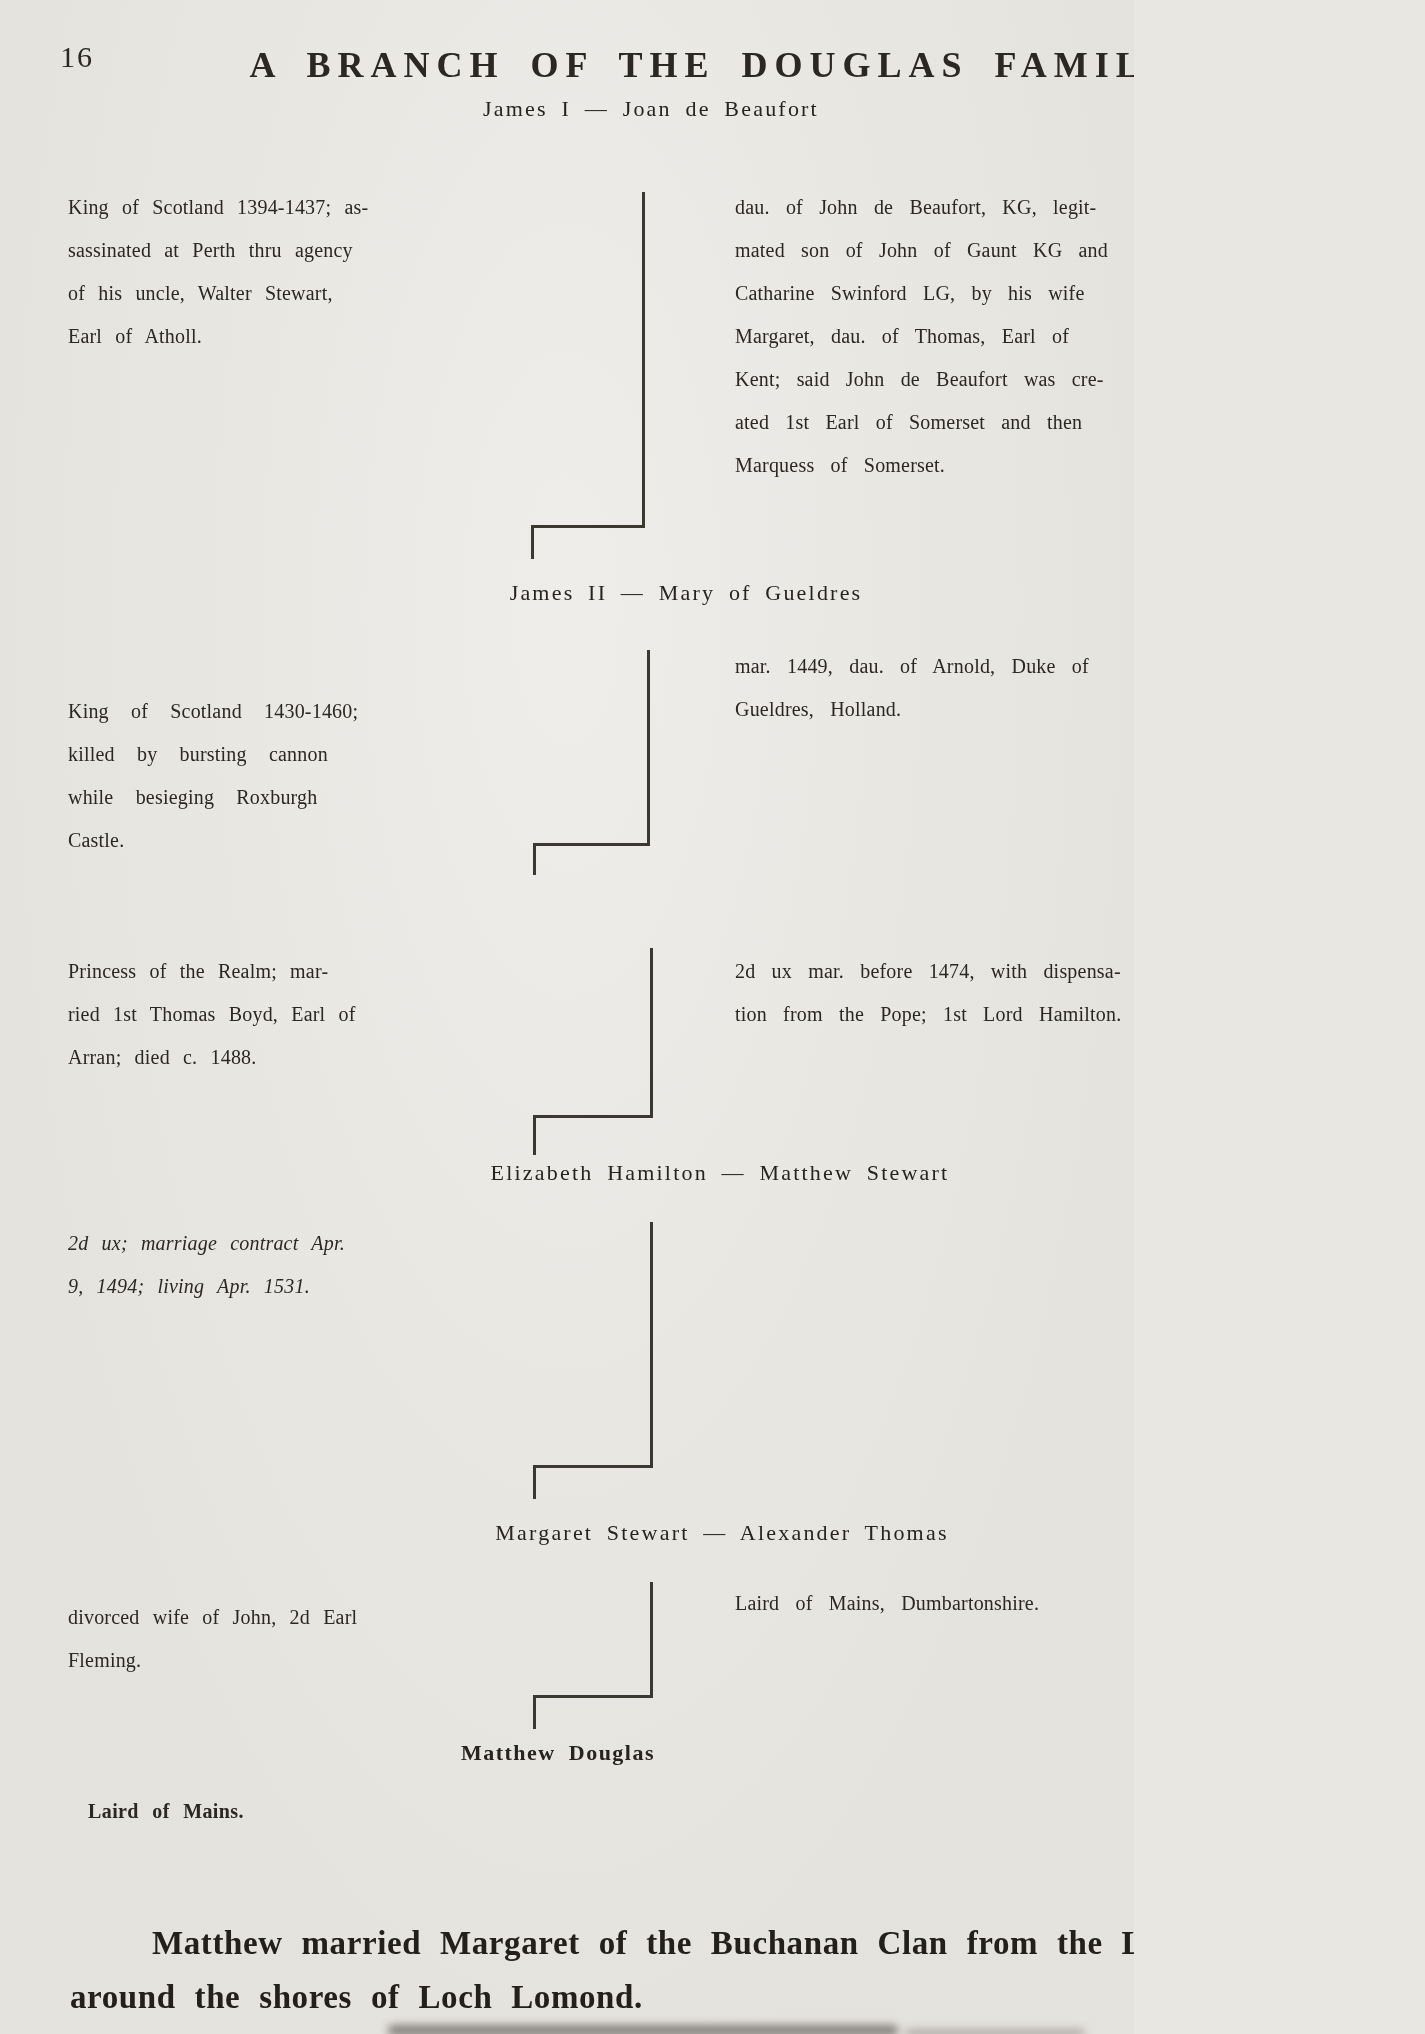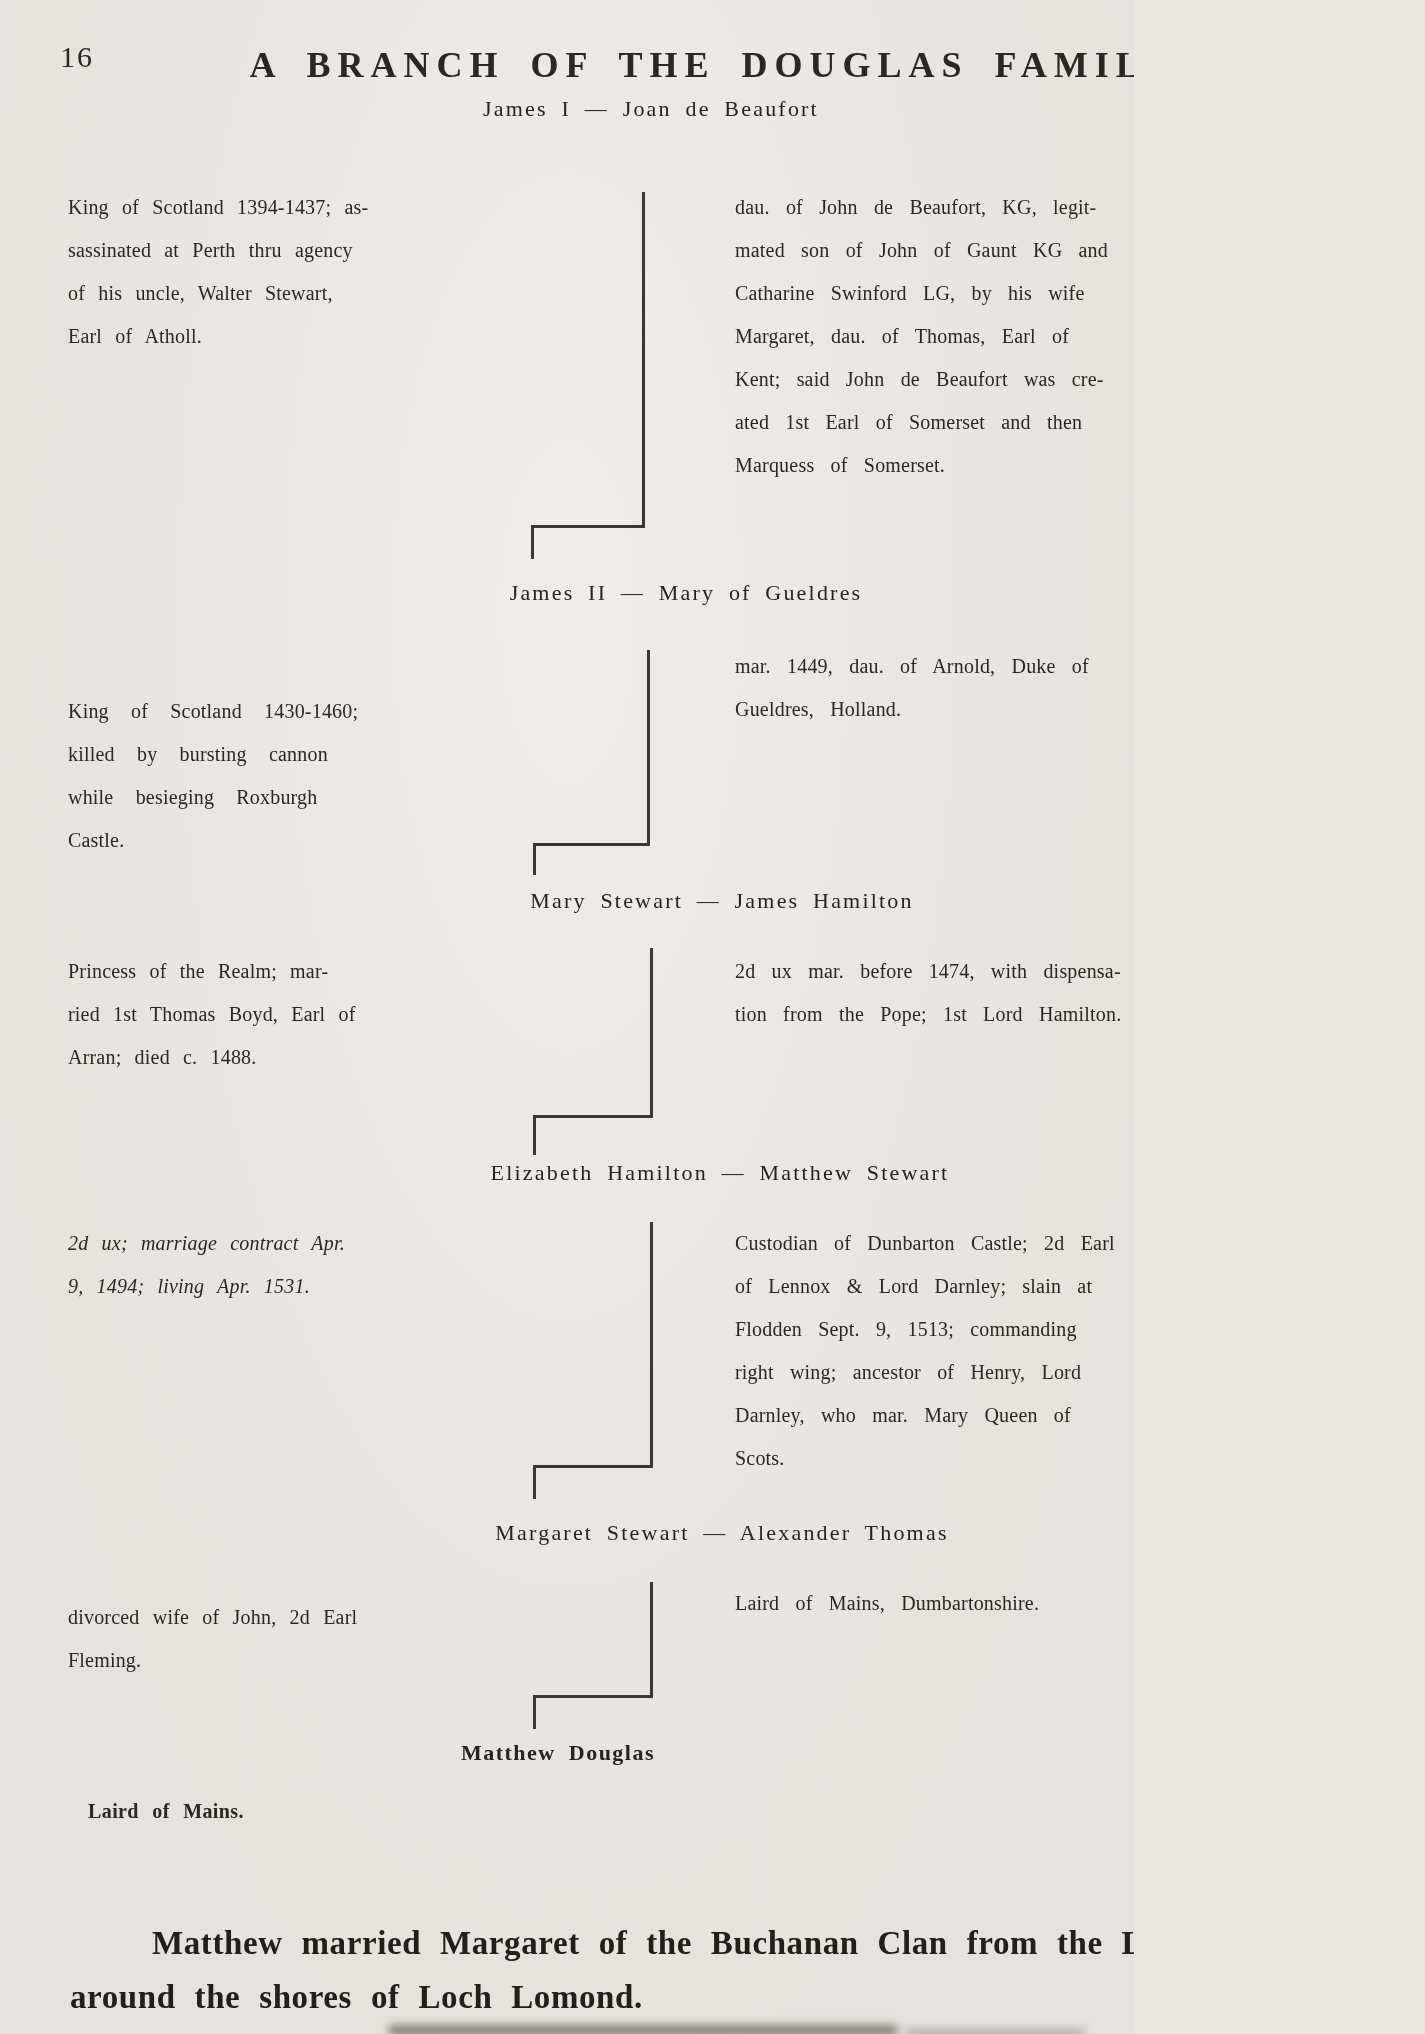--- a/index.html
+++ b/index.html
@@ -102,38 +102,32 @@
   <div class="note wide" style="left:68px;top:690px;">King of Scotland 1430-1460;
 killed by bursting cannon
 while besieging Roxburgh
 Castle.</div>
   <div class="note wider" style="left:735px;top:645px;">mar. 1449, dau. of Arnold, Duke of
 Gueldres, Holland.</div>
   <div class="vline" style="left:647px;top:650px;height:196px"></div>
   <div class="hline" style="left:533px;top:843px;width:117px"></div>
   <div class="vline" style="left:533px;top:843px;height:32px"></div>
 
-  <div class="heading" style="left:722px;top:888px">Mary Stewart — James Hamilton</div>
   <div class="note" style="left:68px;top:950px;">Princess of the Realm; mar-
 ried 1st Thomas Boyd, Earl of
 Arran; died c. 1488.</div>
   <div class="note wider" style="left:735px;top:950px;">2d ux mar. before 1474, with dispensa-
 tion from the Pope; 1st Lord Hamilton.</div>
   <div class="vline" style="left:650px;top:948px;height:170px"></div>
   <div class="hline" style="left:533px;top:1115px;width:120px"></div>
   <div class="vline" style="left:533px;top:1115px;height:40px"></div>
 
   <div class="heading" style="left:720px;top:1160px">Elizabeth Hamilton — Matthew Stewart</div>
   <div class="note" style="left:68px;top:1222px;font-style:italic;">2d ux; marriage contract Apr.
 9, 1494; living Apr. 1531.</div>
-  <div class="note wider" style="left:735px;top:1222px;">Custodian of Dunbarton Castle; 2d Earl
-of Lennox &amp; Lord Darnley; slain at
-Flodden Sept. 9, 1513; commanding
-right wing; ancestor of Henry, Lord
-Darnley, who mar. Mary Queen of Scots.</div>
   <div class="vline" style="left:650px;top:1222px;height:246px"></div>
   <div class="hline" style="left:533px;top:1465px;width:120px"></div>
   <div class="vline" style="left:533px;top:1465px;height:34px"></div>
 
   <div class="heading" style="left:722px;top:1520px">Margaret Stewart — Alexander Thomas</div>
   <div class="note" style="left:68px;top:1596px;">divorced wife of John, 2d Earl
 Fleming.</div>
   <div class="note wider" style="left:735px;top:1582px;">Laird of Mains, Dumbartonshire.</div>
   <div class="vline" style="left:650px;top:1582px;height:116px"></div>
   <div class="hline" style="left:533px;top:1695px;width:120px"></div>

